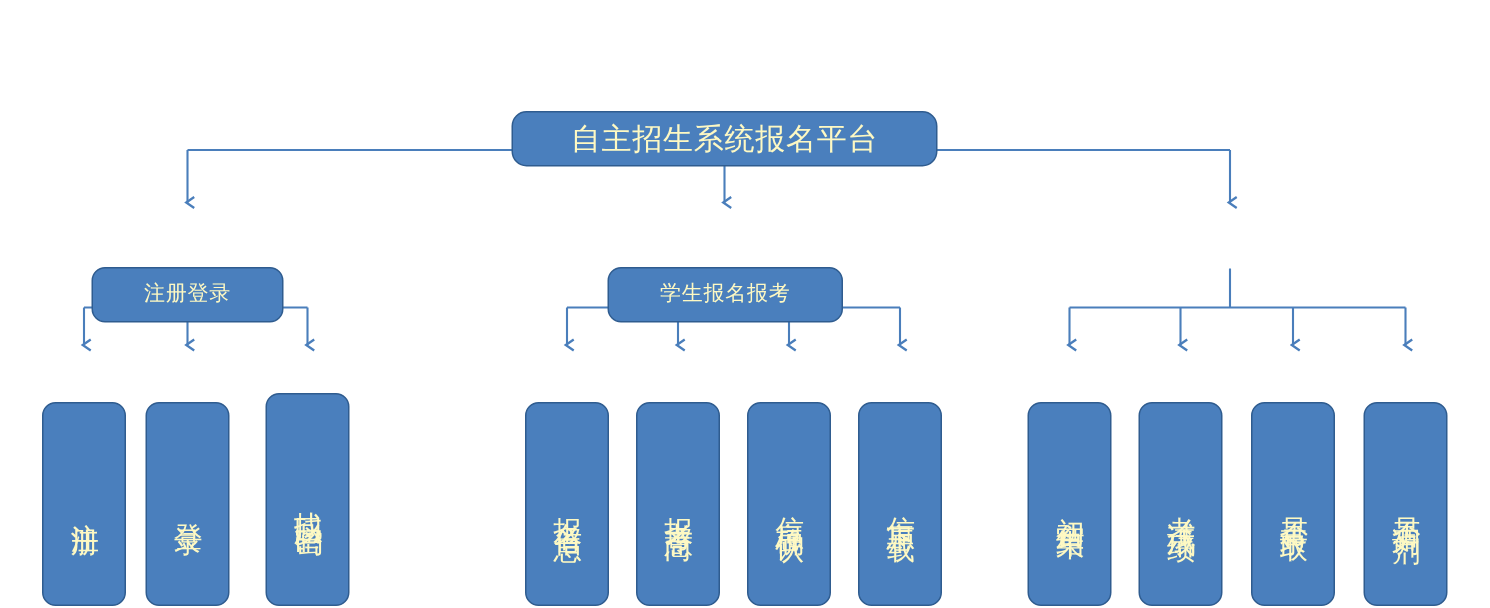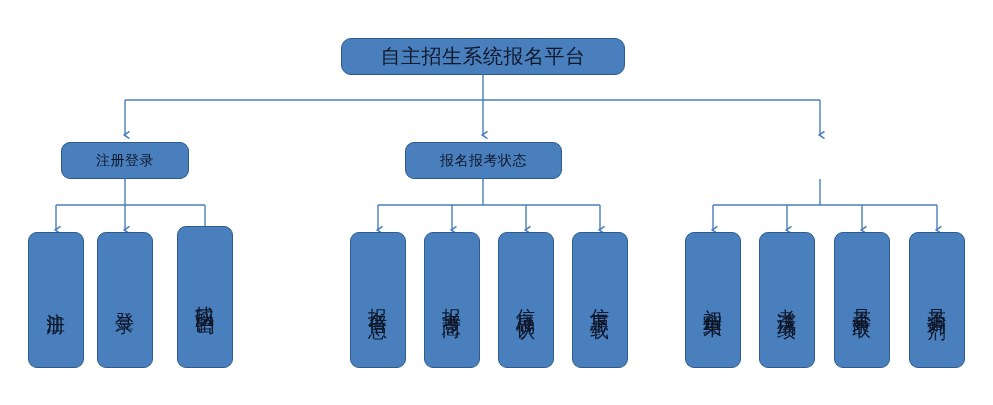--- a/index.html
+++ b/index.html
@@ -31,27 +31,28 @@
     height: 405px;
     pointer-events: none;
   }
 
   .node {
     position: absolute;
     box-sizing: border-box;
     background: #4a7fbd;
     border: 1.5px solid #2f5c8f;
     border-radius: 9px;
-    color: #0f172a;
+    color: #fef9c3;
     display: flex;
     align-items: center;
     justify-content: center;
     text-align: center;
     line-height: 1.15;
     letter-spacing: 0.5px;
+    margin-top: 36px;
   }
 
   .node-root {
     font-size: 20px;
     border-radius: 10px;
   }
 
   .node-branch {
     font-size: 14px;
     border-radius: 9px;
@@ -108,21 +109,21 @@
       <line x1="787" y1="205" x2="787" y2="230" marker-end="url(#arrowhead)"></line>
       <line x1="862" y1="205" x2="862" y2="230" marker-end="url(#arrowhead)"></line>
       <line x1="937" y1="205" x2="937" y2="230" marker-end="url(#arrowhead)"></line>
     </g>
   </svg>
 
   <div class="node node-root" style="left:341px; top:38px; width:284px; height:37px;">自主招生系统报名平台</div>
 
   <div class="node node-branch" style="left:61px; top:142px; width:128px; height:37px;">注册登录</div>
 
-  <div class="node node-branch" style="left:405px; top:142px; width:157px; height:37px;">报名报考状态</div>
+  <div class="node node-branch" style="left:405px; top:142px; width:157px; height:37px;">学生报名报考</div>
 
 
   <div class="node node-leaf" style="left:28px; top:232px; width:56px; height:136px;">注册</div>
 
   <div class="node node-leaf" style="left:97px; top:232px; width:56px; height:136px;">登录</div>
 
   <div class="node node-leaf" style="left:177px; top:226px; width:56px; height:142px;">找回密码</div>
 
   <div class="node node-leaf" style="left:350px; top:232px; width:56px; height:136px;">报名信息</div>
 

